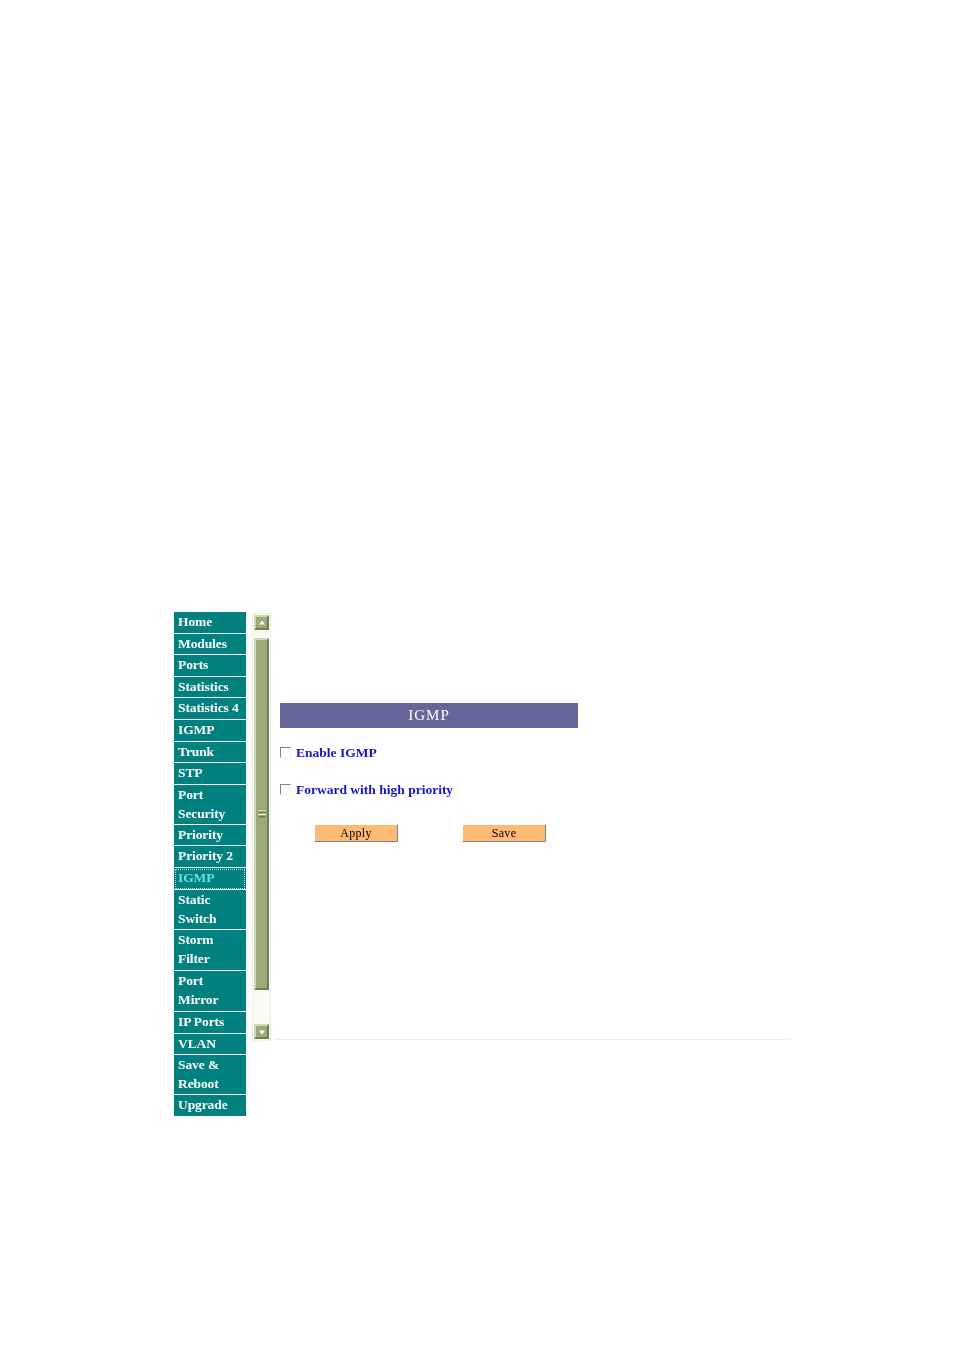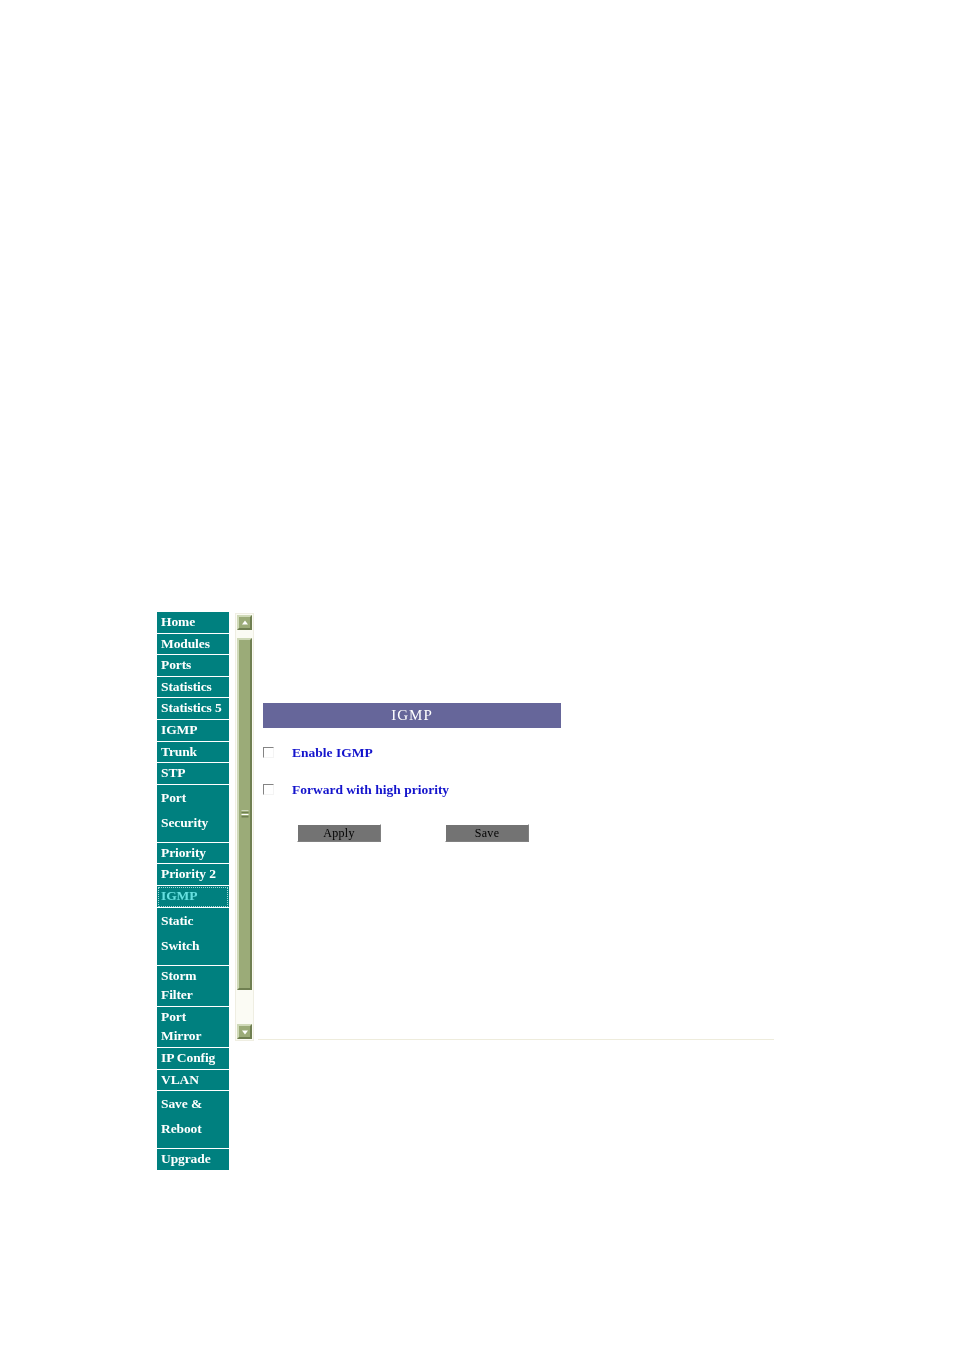--- a/index.html
+++ b/index.html
@@ -11,21 +11,21 @@
     width: 954px;
     height: 1351px;
     position: relative;
     font-family: "Liberation Serif", serif;
     overflow: hidden;
   }
 
   
   #app-frame {
     position: absolute;
-    left: 157px;
+    left: 174px;
     top: 612px;
     width: 620px;
     height: 432px;
   }
 
   
   #sidebar {
     position: absolute;
     left: 0px;
     top: 0px;
@@ -38,22 +38,22 @@
     font-weight: bold;
     font-size: 13.5px;
     line-height: 19.6px;
     padding: 0px 3px 1px 4px;
     border-bottom: 1.6px solid #ffffff;
     letter-spacing: -0.1px;
     white-space: pre-line;
     box-sizing: border-box;
   }
   .nav-item.two-line {
-    line-height: 25px;
-    padding-bottom: 7px;
+    line-height: 19px;
+    padding-bottom: 1px;
   }
   .nav-item.selected {
     color: #66e0e0;
     outline: 1px dotted #9fd9d9;
     outline-offset: -2px;
   }
 
   
   #scrollbar {
     position: absolute;
@@ -177,40 +177,40 @@
     background: #ffffff;
     border-top: 1.5px solid #848484;
     border-left: 1.5px solid #848484;
     border-right: 1.5px solid #f4f4f4;
     border-bottom: 1.5px solid #f4f4f4;
     box-sizing: border-box;
     margin-top: 2px;
     flex: 0 0 auto;
   }
   .opt-label {
-    margin-left: 18px;
+    margin-left: 5px;
     font-family: "Liberation Serif", serif;
     font-weight: bold;
     font-size: 13.5px;
     color: #1414cc;
     line-height: 15px;
     white-space: nowrap;
   }
 
   #button-row {
     position: absolute;
     left: 0px;
     top: 212px;
     width: 300px;
     height: 20px;
   }
   .win-btn {
     position: absolute;
     height: 18px;
-    background: #737373;
+    background: #fdba74;
     border-top: 1.5px solid #ffffff;
     border-left: 1.5px solid #ffffff;
     border-right: 1.5px solid #808080;
     border-bottom: 1.5px solid #808080;
     font-family: "Liberation Serif", serif;
     font-size: 12px;
     color: #000000;
     display: flex;
     align-items: center;
     justify-content: center;
@@ -233,34 +233,34 @@
 </head>
 <body>
 
 <div id="app-frame">
 
   <nav id="sidebar">
     <div class="nav-item">Home</div>
     <div class="nav-item">Modules</div>
     <div class="nav-item">Ports</div>
     <div class="nav-item">Statistics</div>
-    <div class="nav-item">Statistics 5</div>
+    <div class="nav-item">Statistics 4</div>
     <div class="nav-item">IGMP</div>
     <div class="nav-item">Trunk</div>
     <div class="nav-item">STP</div>
     <div class="nav-item two-line">Port
 Security</div>
     <div class="nav-item">Priority</div>
     <div class="nav-item">Priority 2</div>
     <div class="nav-item selected">IGMP</div>
     <div class="nav-item two-line">Static
 Switch</div>
     <div class="nav-item">Storm Filter</div>
     <div class="nav-item">Port Mirror</div>
-    <div class="nav-item">IP Config</div>
+    <div class="nav-item">IP Ports</div>
     <div class="nav-item">VLAN</div>
     <div class="nav-item two-line">Save &amp;
 Reboot</div>
     <div class="nav-item">Upgrade</div>
   </nav>
 
   <div id="scrollbar">
     <div class="sb-btn" id="sb-up">
       <span class="sb-arrow"></span>
     </div>

